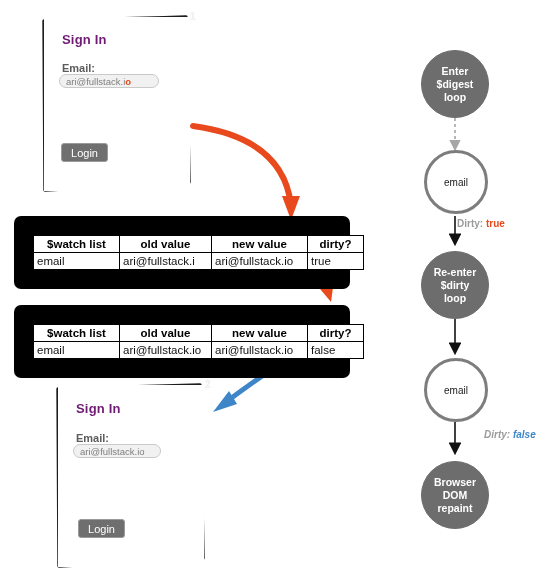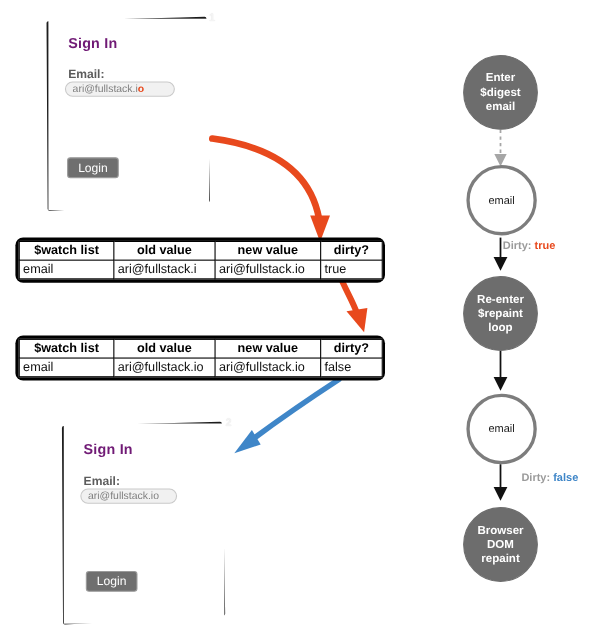--- a/index.html
+++ b/index.html
@@ -74,21 +74,21 @@
     color: #f4f4f4;
     font-weight: bold;
     text-shadow: 0 0 1px #e0e0e0;
   }
 
   
   .watch-table-wrap {
     position: absolute;
     background: #000000;
     border-radius: 7px;
-    padding: 3px;
+    padding: 19px;
     box-sizing: border-box;
   }
   table.watch-table {
     border-collapse: collapse;
     width: 100%;
     background: #ffffff;
     table-layout: fixed;
   }
   table.watch-table th,
   table.watch-table td {
@@ -285,42 +285,42 @@
         <span class="typed-char"></span>
     </div>
     <div class="win-button" style="left:20px; top:134px; width:47px; height:19px;">Login</div>
   </div>
 </div>
 <div class="corner-marker" style="left:205px; top:379px;">2</div>
 
 <div class="flow-node gray" style="left:421px; top:50px; width:68px; height:68px;">
   <span style="white-space:pre-line;">Enter
 $digest
-email</span>
+loop</span>
 </div>
 
 <div class="flow-node white" style="left:424px; top:150px; width:64px; height:64px;">
   <span style="white-space:pre-line;">email</span>
 </div>
 
 <div class="flow-label" style="left:457px; top:218px;">
   <span class="lbl-key">Dirty: </span><span class="lbl-true">true</span>
 </div>
 
 <div class="flow-node gray" style="left:421px; top:251px; width:68px; height:68px;">
   <span style="white-space:pre-line;">Re-enter
-$repaint
+$dirty
 loop</span>
 </div>
 
 <div class="flow-node white" style="left:424px; top:358px; width:64px; height:64px;">
   <span style="white-space:pre-line;">email</span>
 </div>
 
-<div class="flow-label" style="left:474px; top:429px;">
+<div class="flow-label" style="left:484px; top:429px;font-style:italic;">
   <span class="lbl-key">Dirty: </span><span class="lbl-false">false</span>
 </div>
 
 <div class="flow-node gray" style="left:421px; top:461px; width:68px; height:68px;">
   <span style="white-space:pre-line;">Browser
 DOM
 repaint</span>
 </div>
 
 </body></html>

